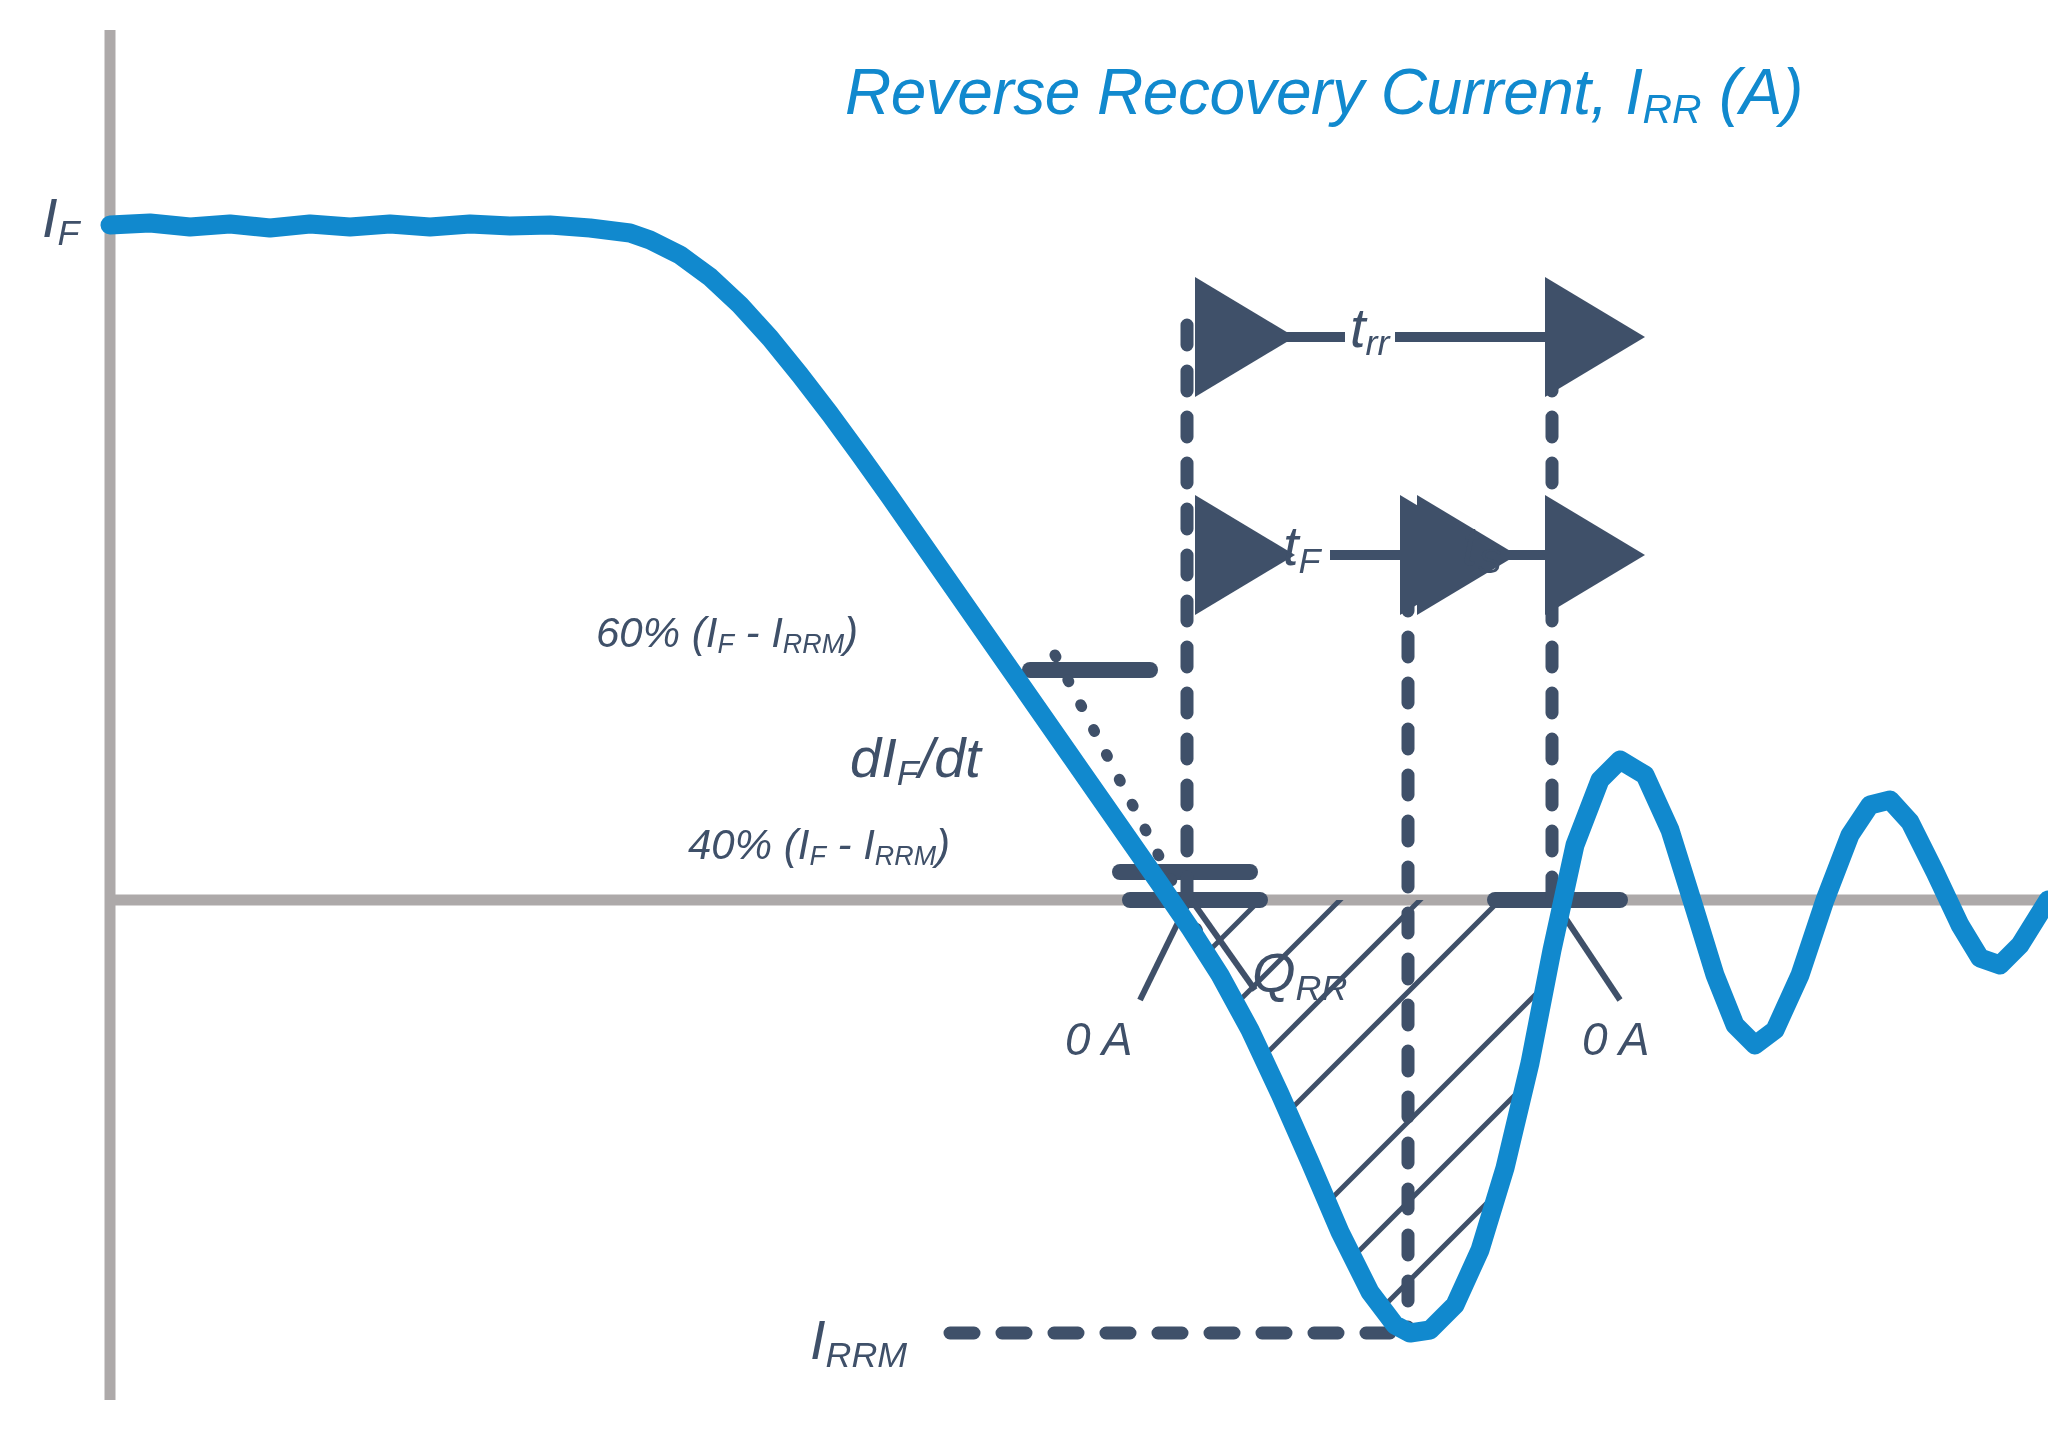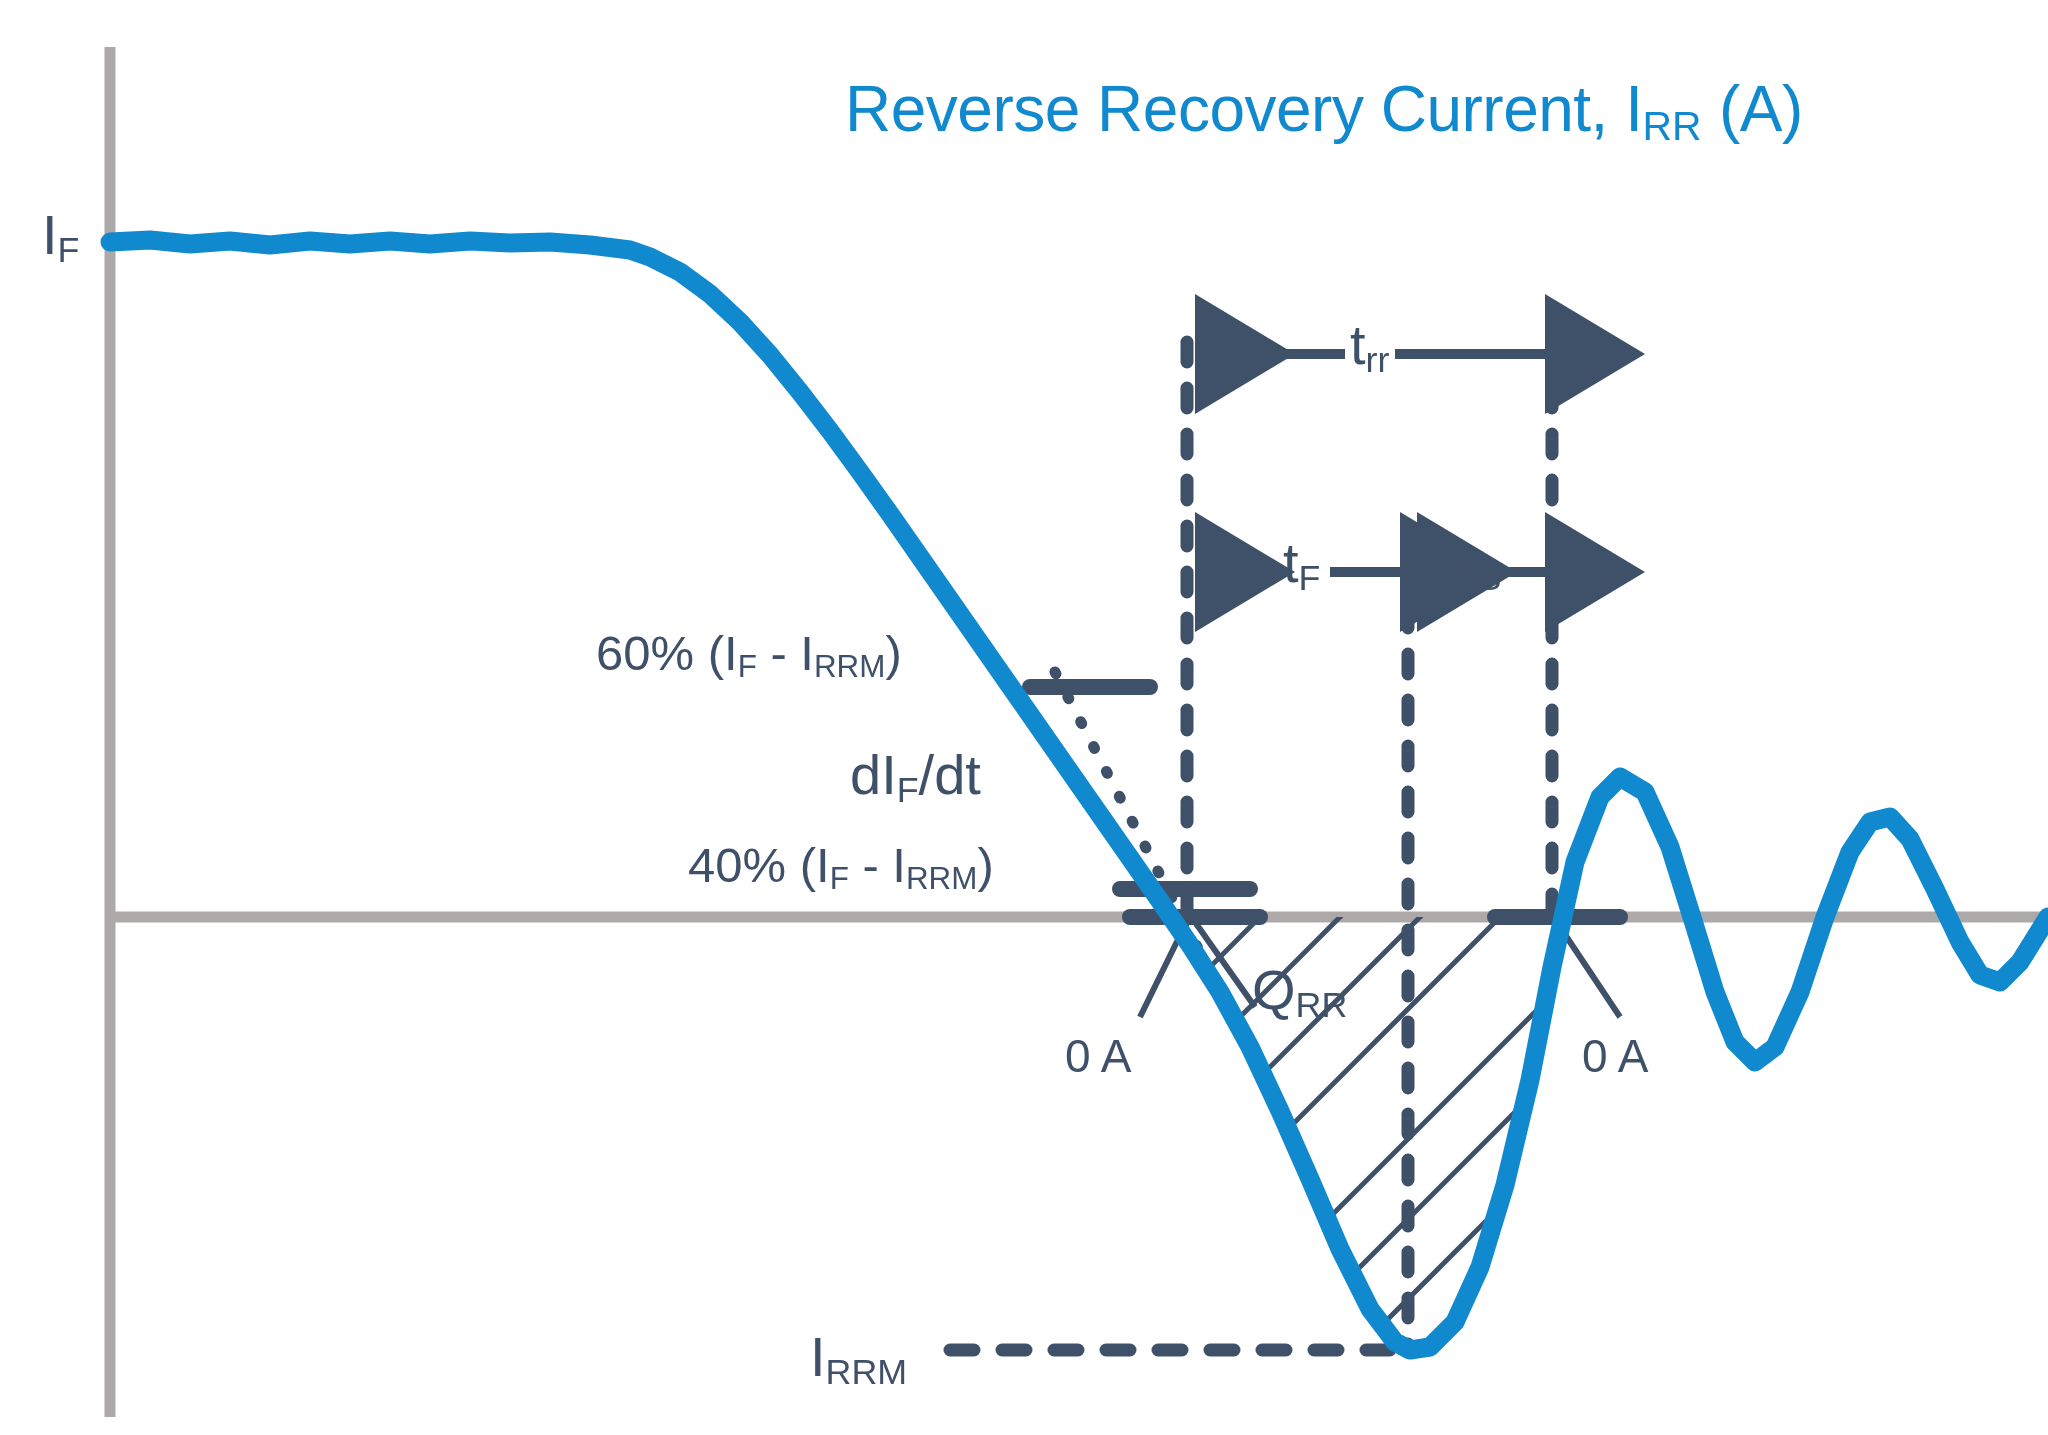--- a/index.html
+++ b/index.html
@@ -1,30 +1,30 @@
 <!DOCTYPE html>
 <html><head>
 <meta charset="utf-8">
 <style>
   html,body{margin:0;padding:0;background:#ffffff;}
   body{
     font-family:"Liberation Sans", sans-serif;
     width:2048px;height:1435px;position:relative;overflow:hidden;
   }
-  #stage{position:absolute;left:0;top:17px;width:2048px;height:1102px;}
+  #stage{position:absolute;left:0;top:0;width:2048px;height:1102px;font-style:italic;}
   svg.layer{position:absolute;left:0;top:0;width:2048px;height:1435px;}
 
   .lbl{position:absolute;white-space:nowrap;color:#3F5069;line-height:1;text-align:right;}
   .title{
     position:absolute;color:#1189CE;font-size:64px;white-space:nowrap;
     letter-spacing:-0.5px;
   }
   sub{font-size:0.64em;line-height:0;vertical-align:-0.22em;letter-spacing:0;}
   .big{font-size:56px;}
-  .med{font-size:49px;}
+  .med{font-size:42px;}
   .sm{font-size:46px;margin-top:31px;}
 </style>
 </head>
 <body>
 
 <div id="stage">
 
   <svg class="layer" viewBox="0 0 2048 1435">
     <defs>
       <clipPath id="qrrClip">

